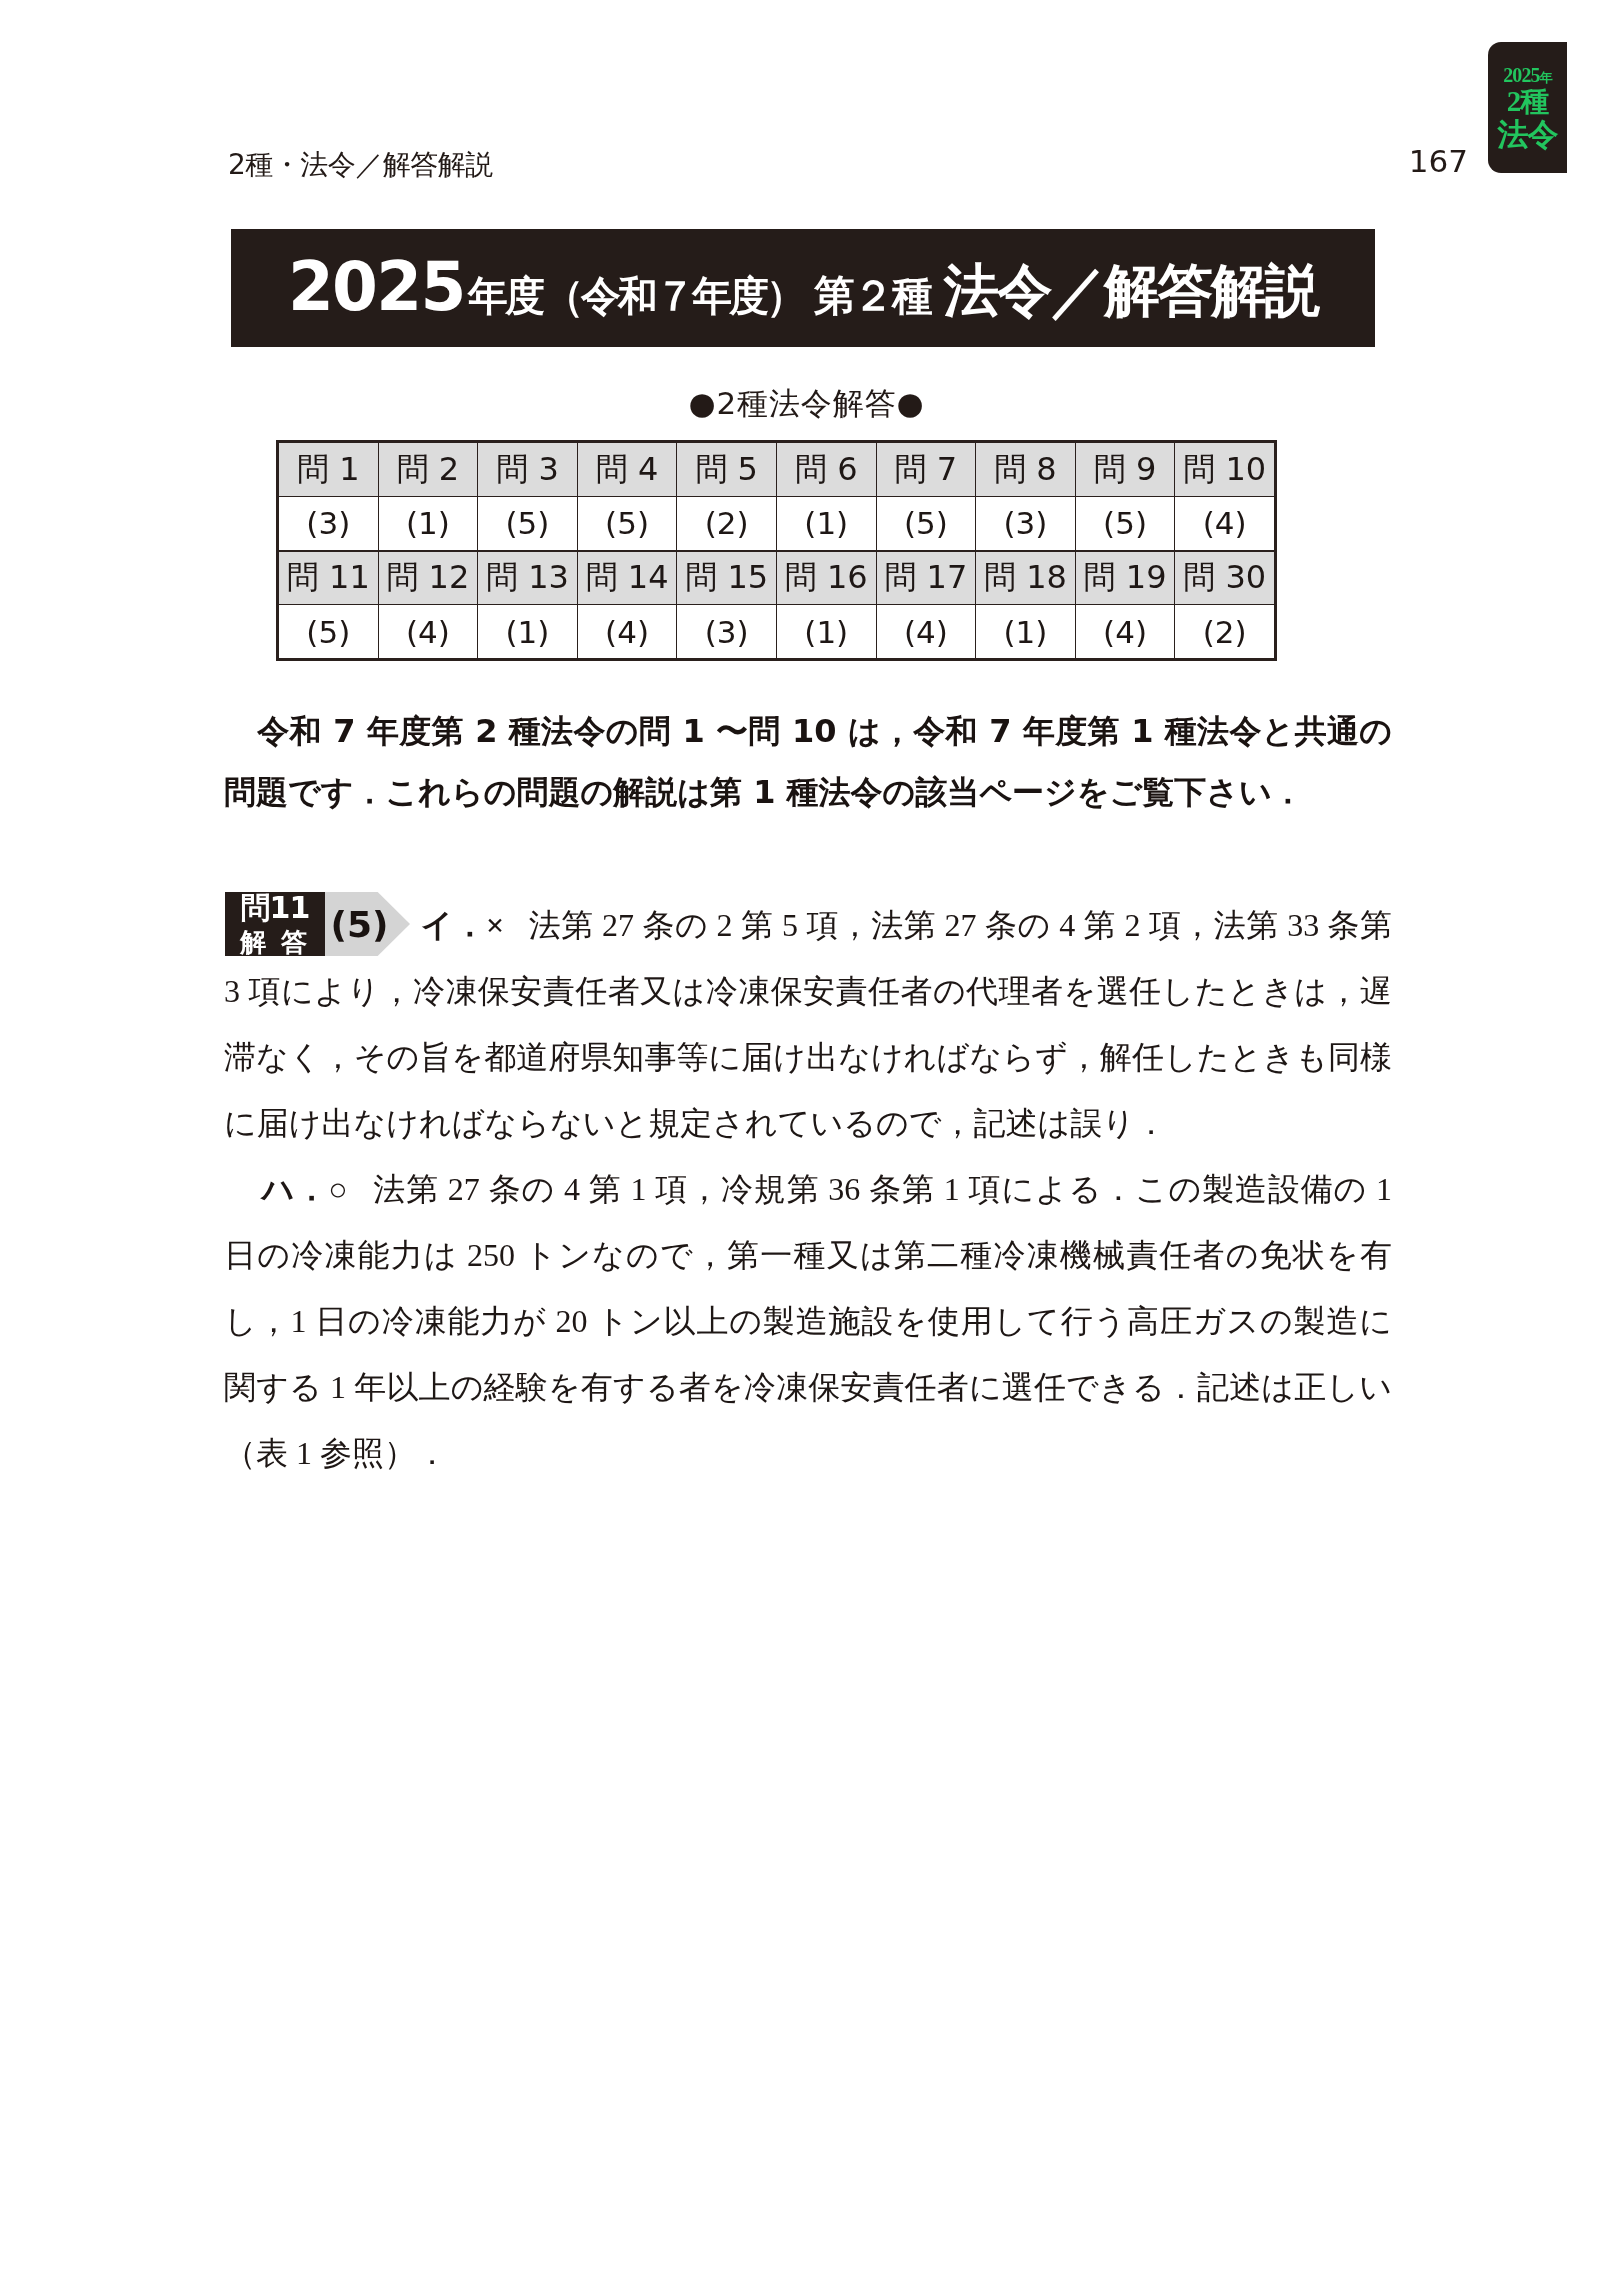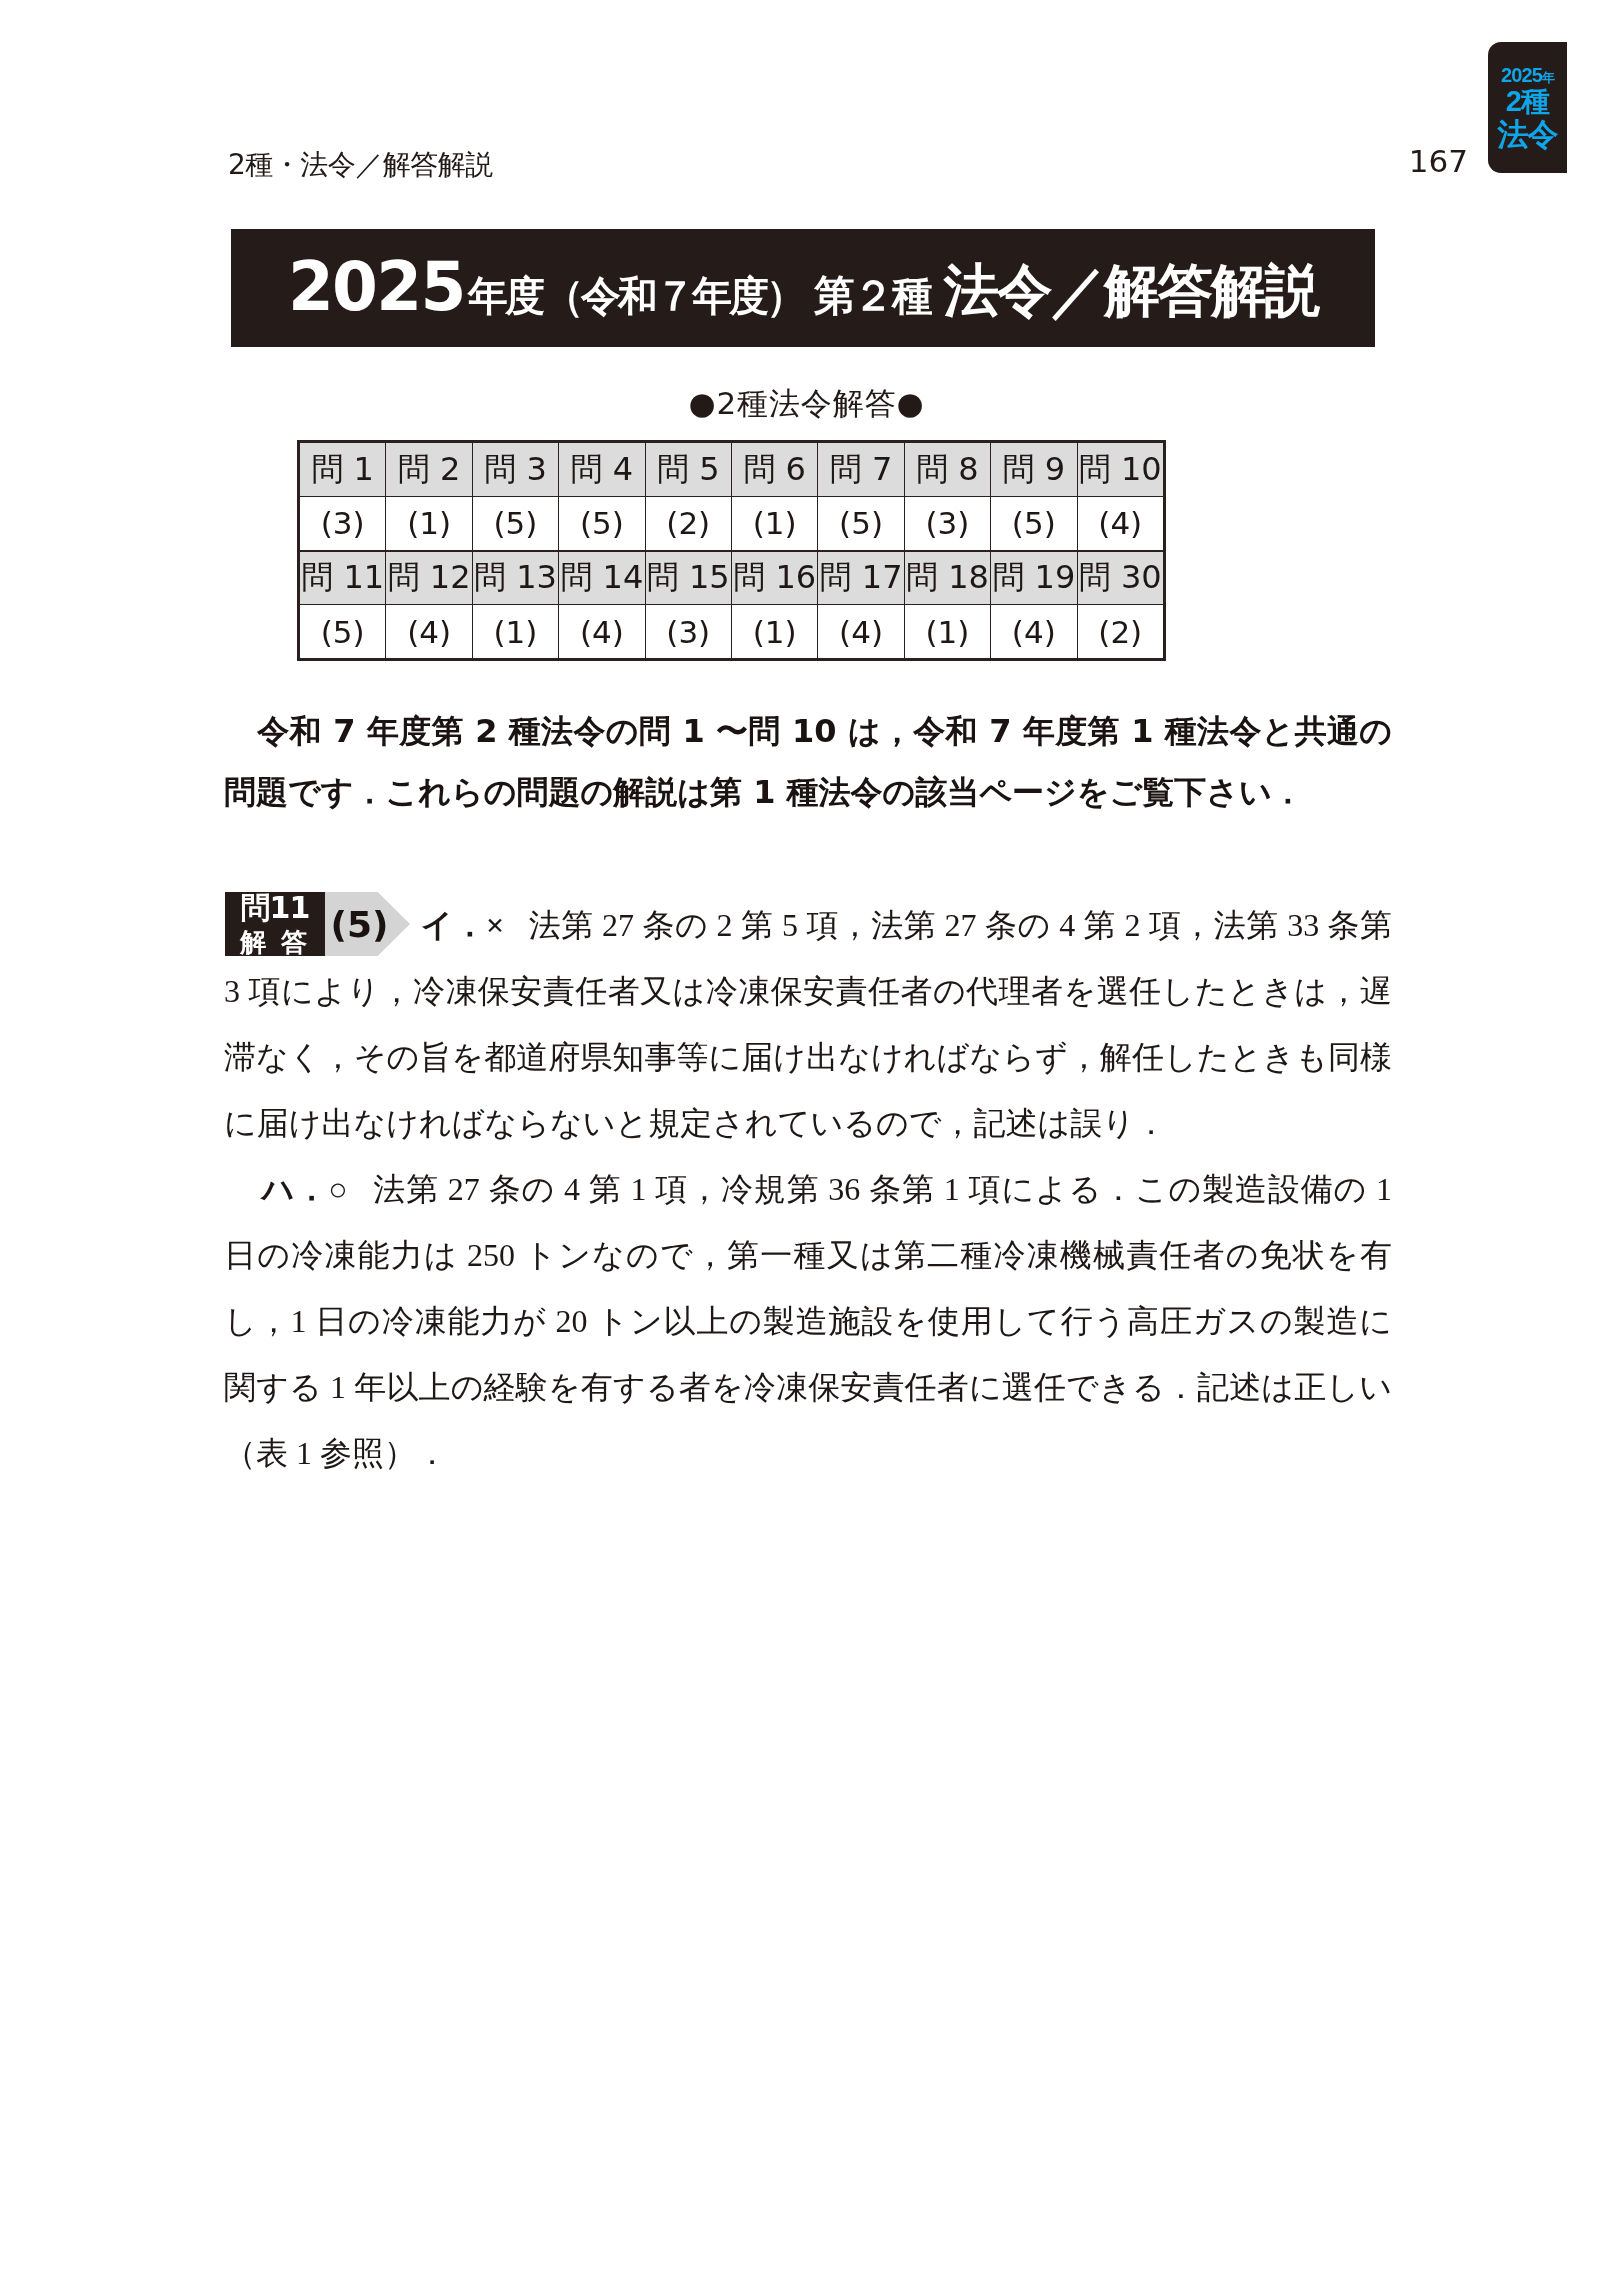--- a/index.html
+++ b/index.html
@@ -38,22 +38,22 @@
 
   
   .thumb-tab {
     position: absolute;
     left: 1488px;
     top: 42px;
     width: 79px;
     height: 131px;
     background: #251c19;
     border-radius: 13px 0 0 13px;
-    color: #0ea5e9;
-    font-family: Liberation Sans, sans-serif;
+    color: #22c55e;
+    font-family: Liberation Serif, serif;
     display: flex;
     flex-direction: column;
     align-items: center;
     justify-content: center;
     line-height: 1.0;
     padding: 3.7px 0;
   }
   .thumb-tab .tt-year { font-size: 20px; font-weight: bold; letter-spacing: -0.9px; }
   .thumb-tab .tt-year .tt-y-small { font-size: 13px; }
   .thumb-tab .tt-kind { font-size: 29px; font-weight: bold; margin-top: 1.8px; letter-spacing: -0.9px; }
@@ -95,23 +95,23 @@
     text-align: center;
     font-family: "DejaVu Sans", "Liberation Sans", sans-serif;
     font-size: 31px;
     letter-spacing: 0.9px;
     color: #231a17;
   }
 
   
   .answer-table-wrap {
     position: absolute;
-    left: 297px;
+    left: 276px;
     top: 440px;
-    width: 869px;
+    width: 1001px;
     border: 2.8px solid #2a201d;
     background: #15803d;
   }
   table.answer-table {
     border-collapse: collapse;
     width: 100%;
     table-layout: fixed;
   }
   table.answer-table td {
     border: 1.8px solid #2a201d;

